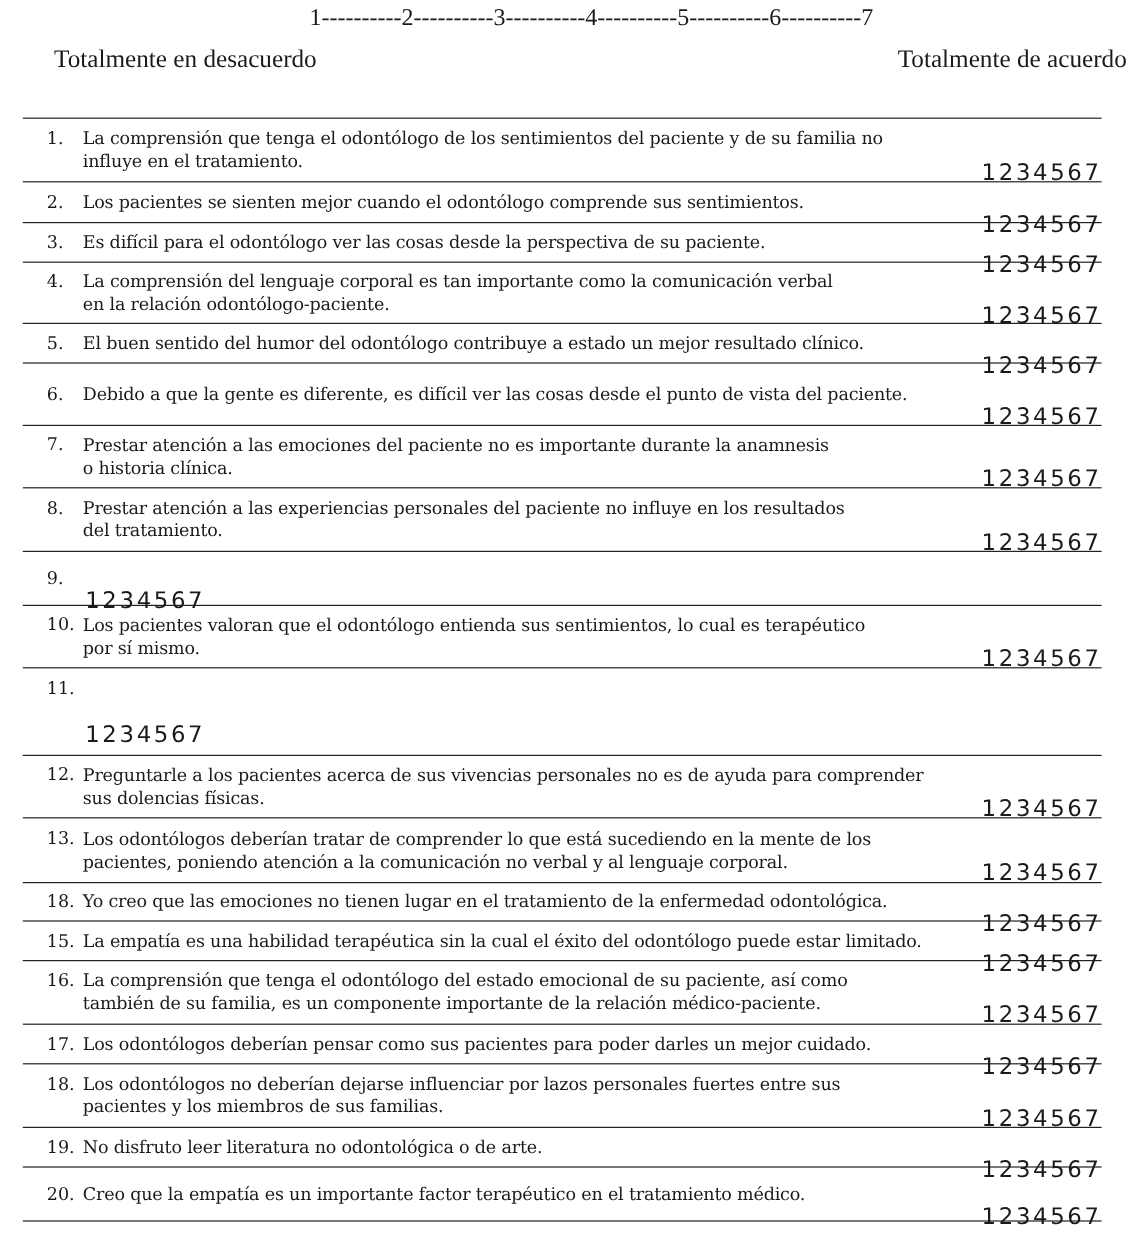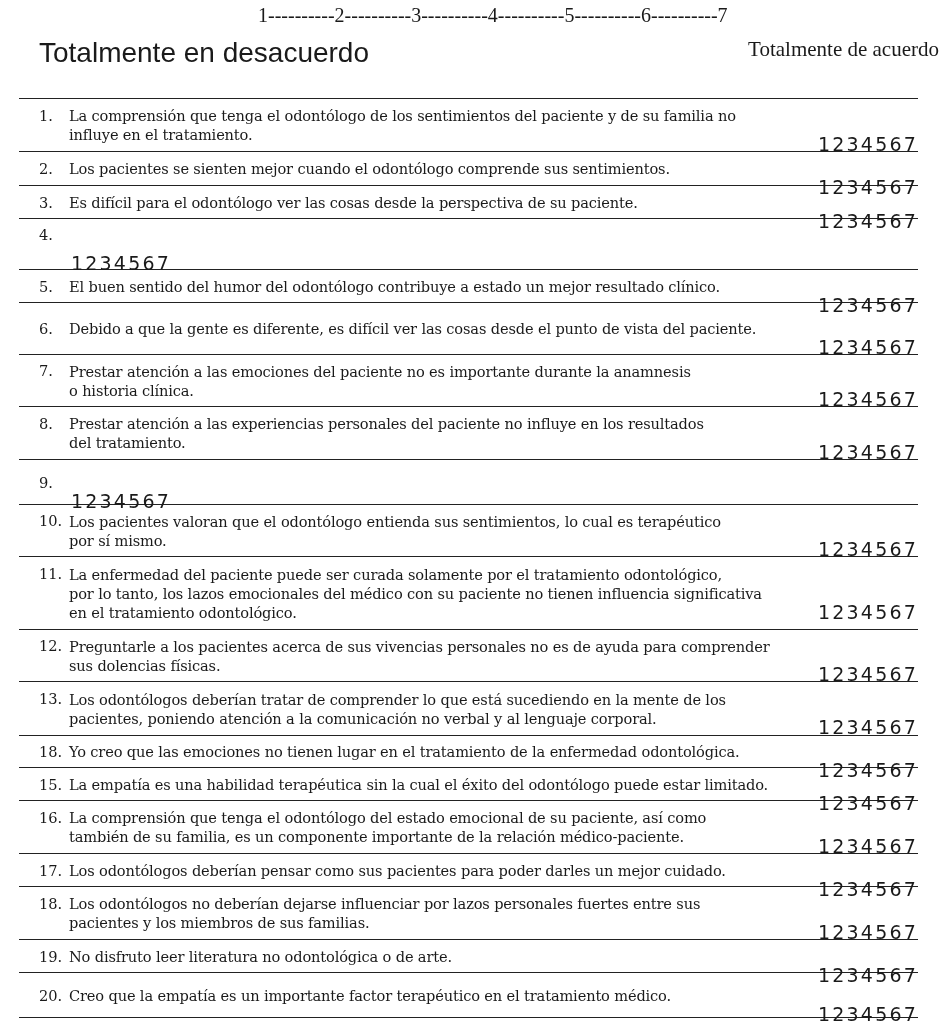--- a/index.html
+++ b/index.html
@@ -7,22 +7,22 @@
     width: 942px; height: 1028px; position: relative; overflow: hidden;
     font-family: "DejaVu Serif", "Liberation Serif", serif;
     color: #1a1a1a;
   }
   .scale-line {
     position: absolute; left: 258px; top: 4px;
     font-family: "Liberation Serif", serif; font-size: 20px; letter-spacing: 0px;
     white-space: nowrap;
   }
   .anchor-left {
-    position: absolute; left: 39px; top: 37px;
-    font-family: Liberation Sans, sans-serif; font-size: 28px;
+    position: absolute; left: 45px; top: 37px;
+    font-family: Liberation Serif, serif; font-size: 21px;
   }
   .anchor-right {
     position: absolute; right: 3px; top: 37px;
     font-family: "Liberation Serif", serif; font-size: 21px;
   }
   .table {
     position: absolute; left: 19px; top: 98px; width: 899px;
     border-top: 1.5px solid #222;
   }
   .row {
@@ -68,20 +68,22 @@
       <div class="stmt">Los pacientes se sienten mejor cuando el odontólogo comprende sus sentimientos.</div>
       <div class="scale-cell">1234567</div>
     </div>
     <div class="row single" style="height: 33px;">
       <div class="num"><span>3.</span></div>
       <div class="stmt">Es difícil para el odontólogo ver las cosas desde la perspectiva de su paciente.</div>
       <div class="scale-cell">1234567</div>
     </div>
     <div class="row multi" style="height: 51px;">
       <div class="num" style="padding-top: 6.5px;"><span>4.</span></div>
+      <div class="stmt">La comprensión del lenguaje corporal es tan importante como la comunicación verbal
+en la relación odontólogo-paciente.</div>
       <div class="scale-cell">1234567</div>
     </div>
     <div class="row single" style="height: 33px;">
       <div class="num"><span>5.</span></div>
       <div class="stmt">El buen sentido del humor del odontólogo contribuye a estado un mejor resultado clínico.</div>
       <div class="scale-cell">1234567</div>
     </div>
     <div class="row single" style="height: 52px;">
       <div class="num"><span>6.</span></div>
       <div class="stmt">Debido a que la gente es diferente, es difícil ver las cosas desde el punto de vista del paciente.</div>
@@ -104,23 +106,20 @@
       <div class="scale-cell">1234567</div>
     </div>
     <div class="row multi" style="height: 52px;">
       <div class="num" style="padding-top: 7px;"><span>10.</span></div>
       <div class="stmt">Los pacientes valoran que el odontólogo entienda sus sentimientos, lo cual es terapéutico
 por sí mismo.</div>
       <div class="scale-cell">1234567</div>
     </div>
     <div class="row multi" style="height: 73px;">
       <div class="num" style="padding-top: 8px;"><span>11.</span></div>
-      <div class="stmt">La enfermedad del paciente puede ser curada solamente por el tratamiento odontológico,
-por lo tanto, los lazos emocionales del médico con su paciente no tienen influencia significativa
-en el tratamiento odontológico.</div>
       <div class="scale-cell">1234567</div>
     </div>
     <div class="row multi" style="height: 52px;">
       <div class="num" style="padding-top: 7px;"><span>12.</span></div>
       <div class="stmt">Preguntarle a los pacientes acerca de sus vivencias personales no es de ayuda para comprender
 sus dolencias físicas.</div>
       <div class="scale-cell">1234567</div>
     </div>
     <div class="row multi" style="height: 54px;">
       <div class="num" style="padding-top: 8px;"><span>13.</span></div>

